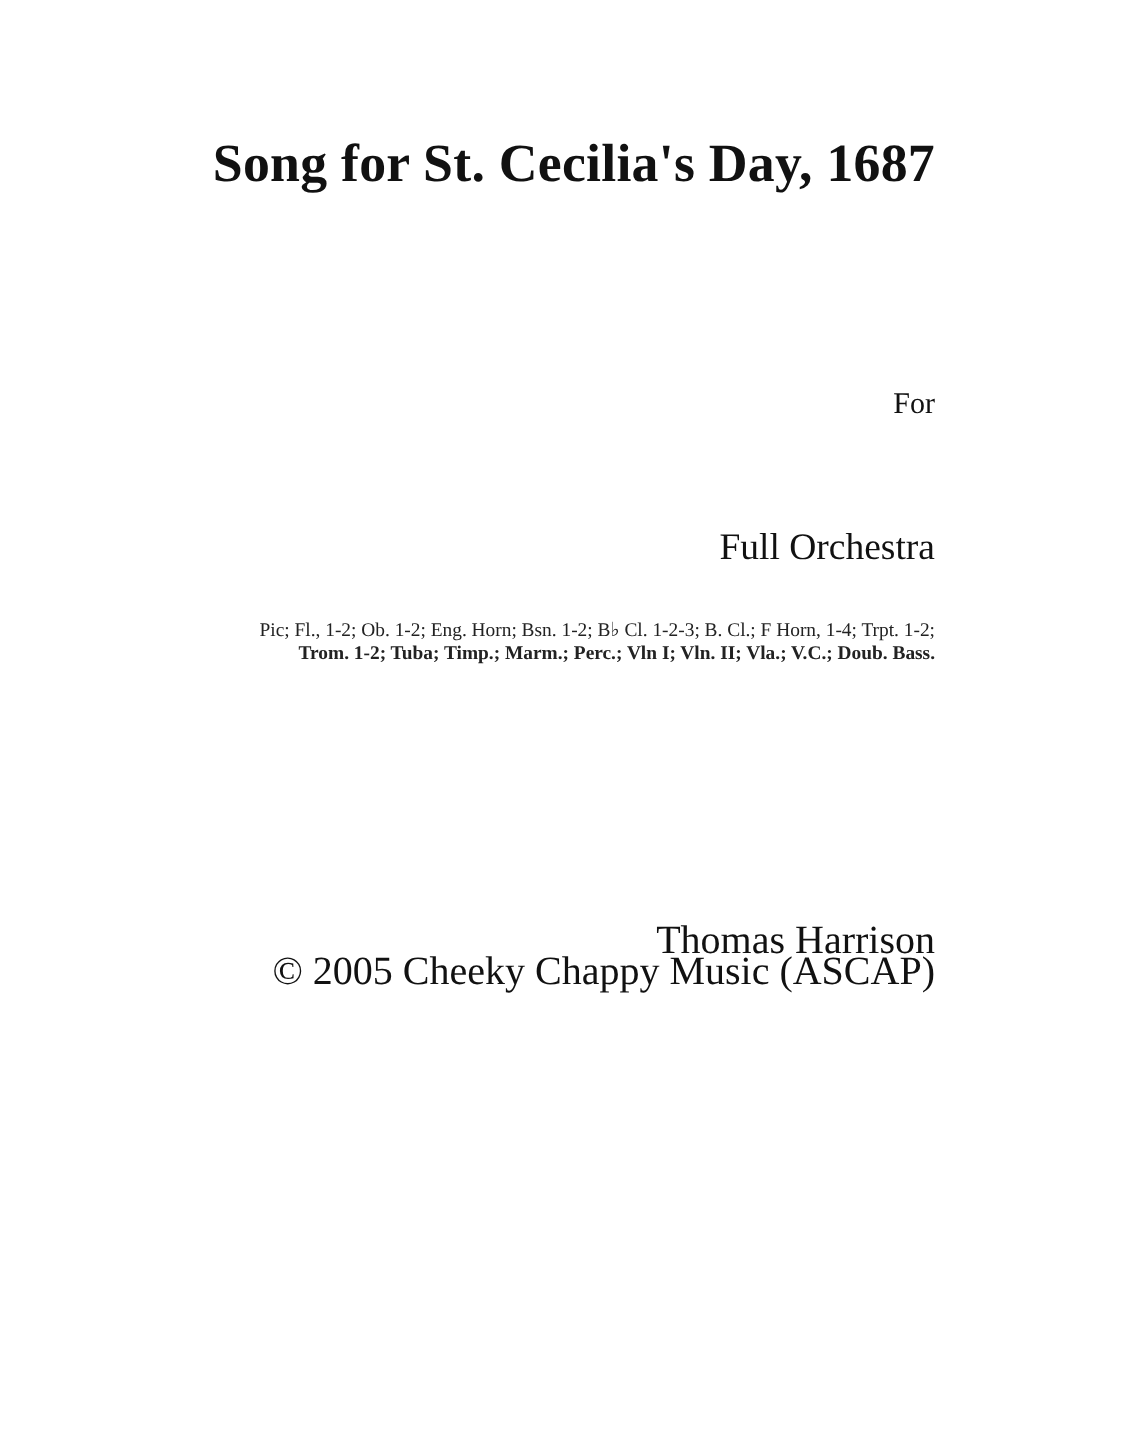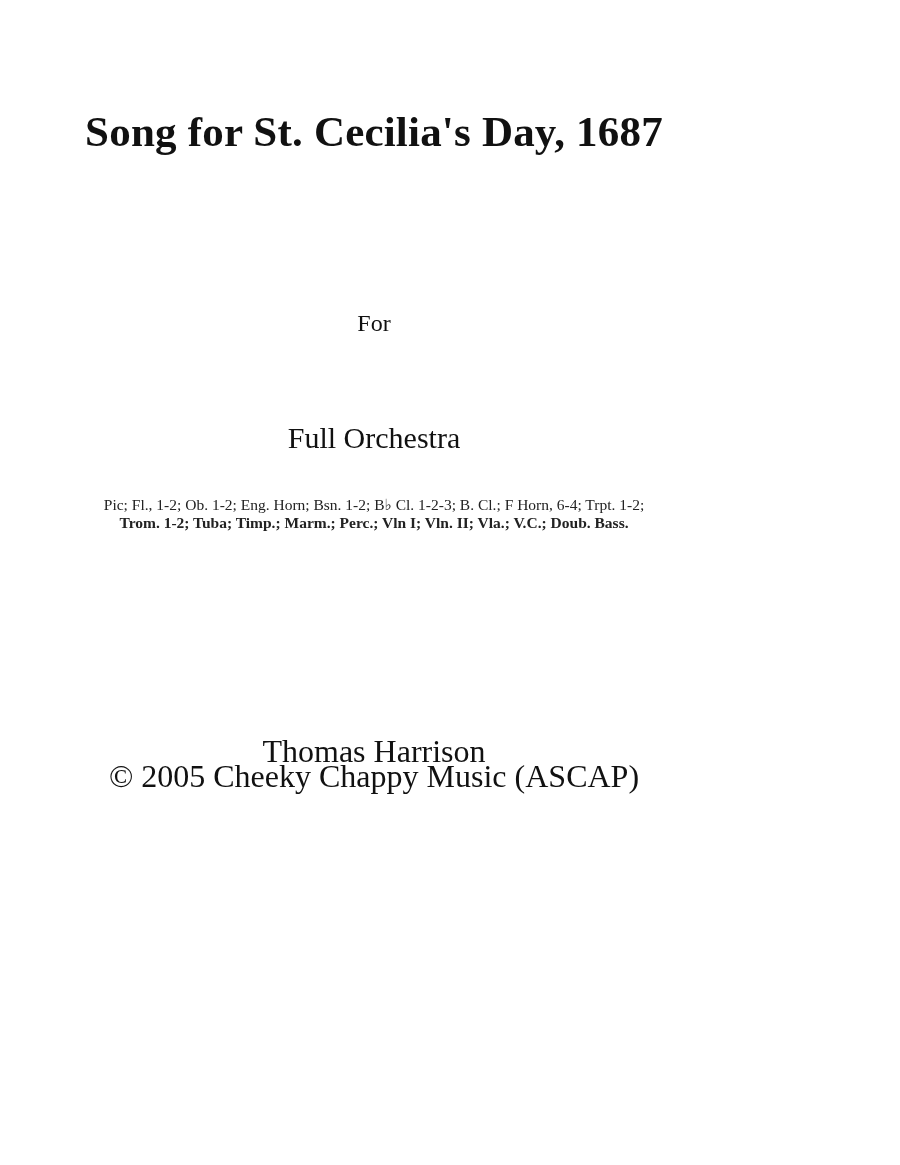--- a/index.html
+++ b/index.html
@@ -12,21 +12,21 @@
       height: 1165px;
       position: relative;
       overflow: hidden;
       font-family: "Liberation Serif", "DejaVu Serif", serif;
       color: #111111;
     }
     .line {
       position: absolute;
       left: 0;
       width: 748px;
-      text-align: center;
+      text-align: right;
       white-space: nowrap;
     }
     .title {
       top: 106px;
       font-size: 43px;
       font-weight: bold;
       line-height: 52px;
       letter-spacing: 0.2px;
     }
     .for {
@@ -58,18 +58,18 @@
     }
   </style>
 </head>
 <body>
 
 <div>
   <div class="line title">Song for St. Cecilia's Day, 1687</div>
   <div class="line for">For</div>
   <div class="line ensemble">Full Orchestra</div>
   <div>
-    <div class="line instr instr1">Pic; Fl., 1-2; Ob. 1-2; Eng. Horn; Bsn. 1-2; B♭ Cl. 1-2-3; B. Cl.; F Horn, 6-4; Trpt. 1-2;</div>
+    <div class="line instr instr1">Pic; Fl., 1-2; Ob. 1-2; Eng. Horn; Bsn. 1-2; B♭ Cl. 1-2-3; B. Cl.; F Horn, 1-4; Trpt. 1-2;</div>
     <div class="line instr instr2">Trom. 1-2; Tuba; Timp.; Marm.; Perc.; Vln I; Vln. II; Vla.; V.C.; Doub. Bass.</div>
   </div>
   <div class="line composer">Thomas Harrison</div>
   <div class="line copyright">© 2005 Cheeky Chappy Music (ASCAP)</div>
 </div>
 
 </body></html>

